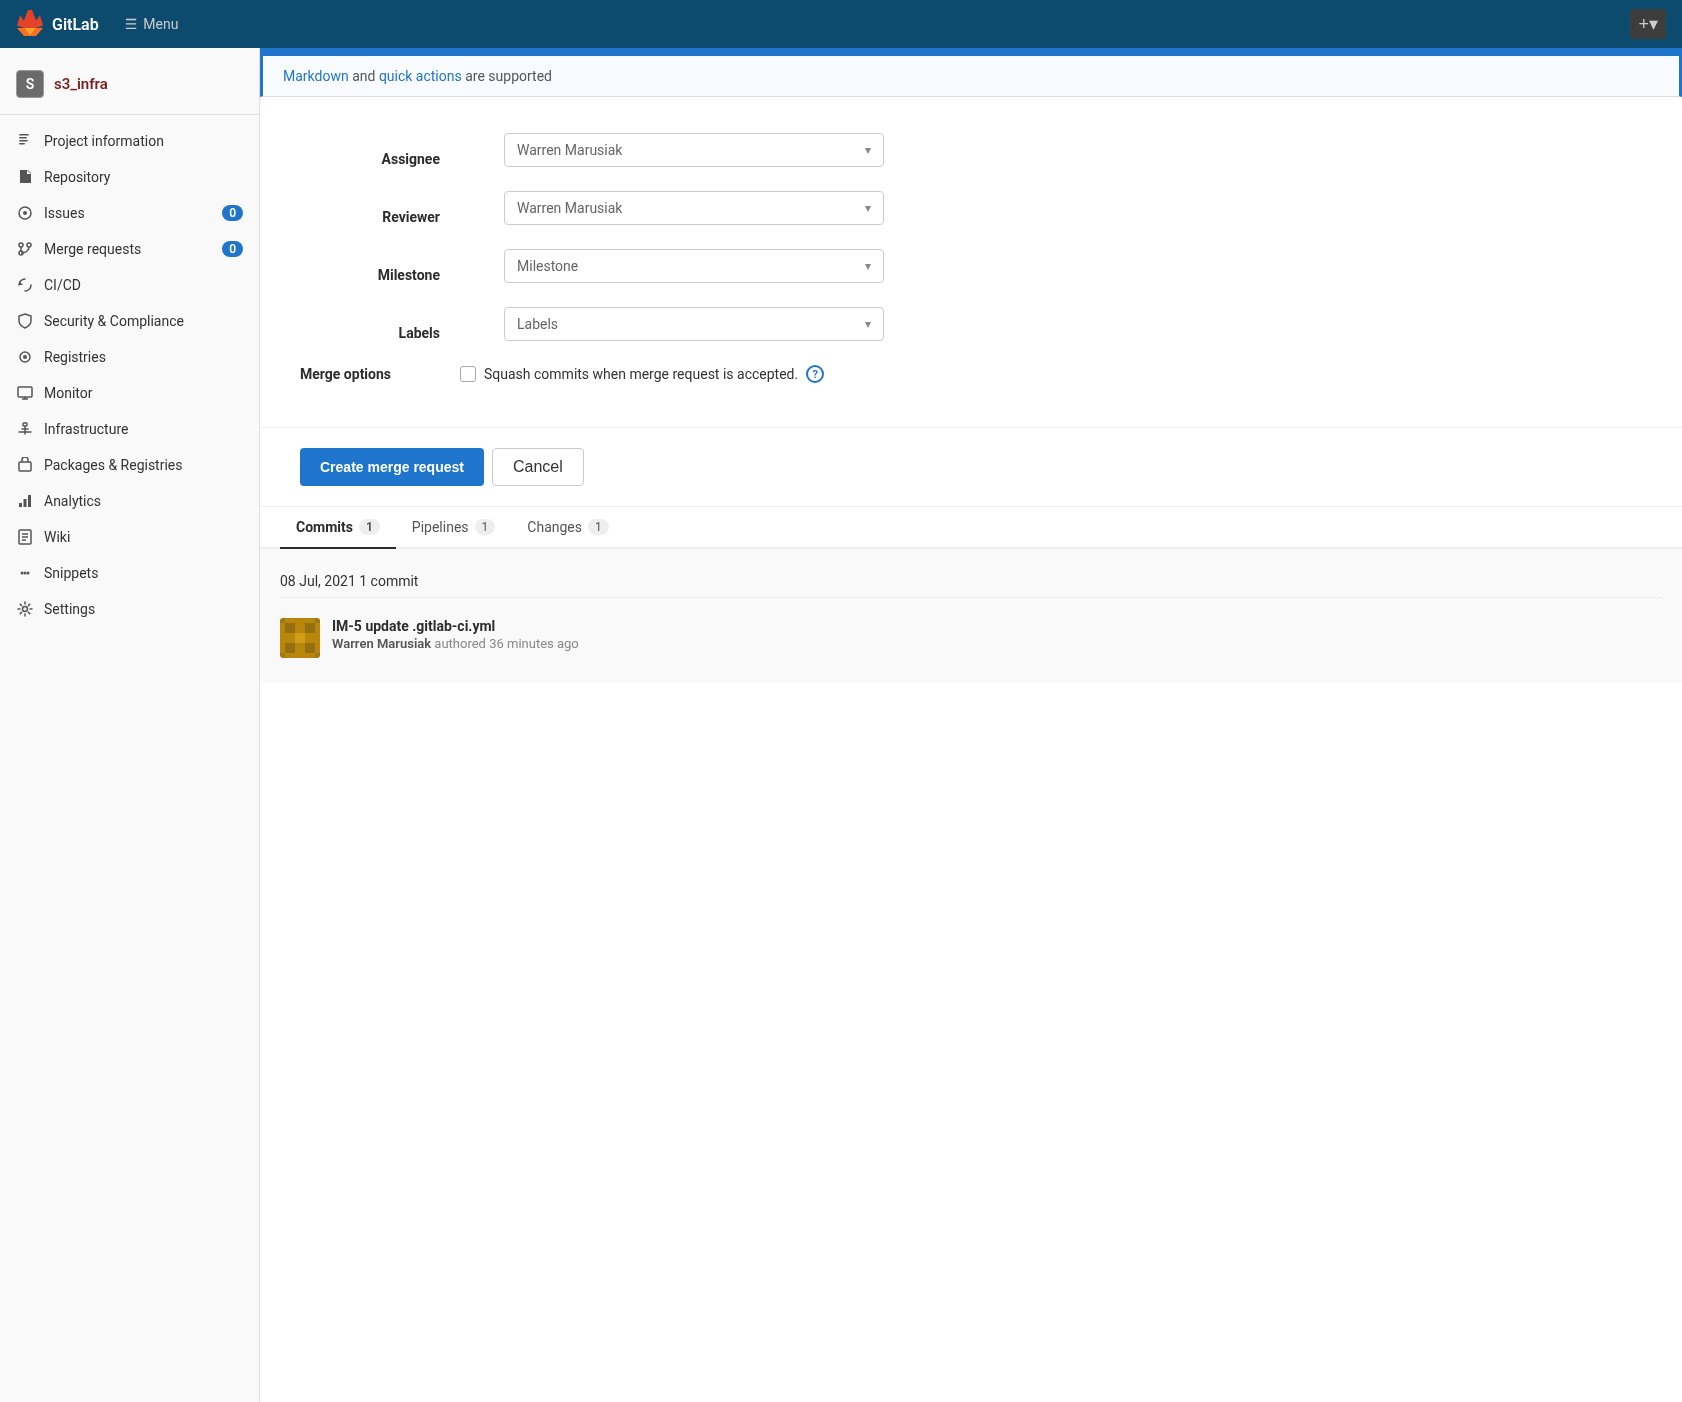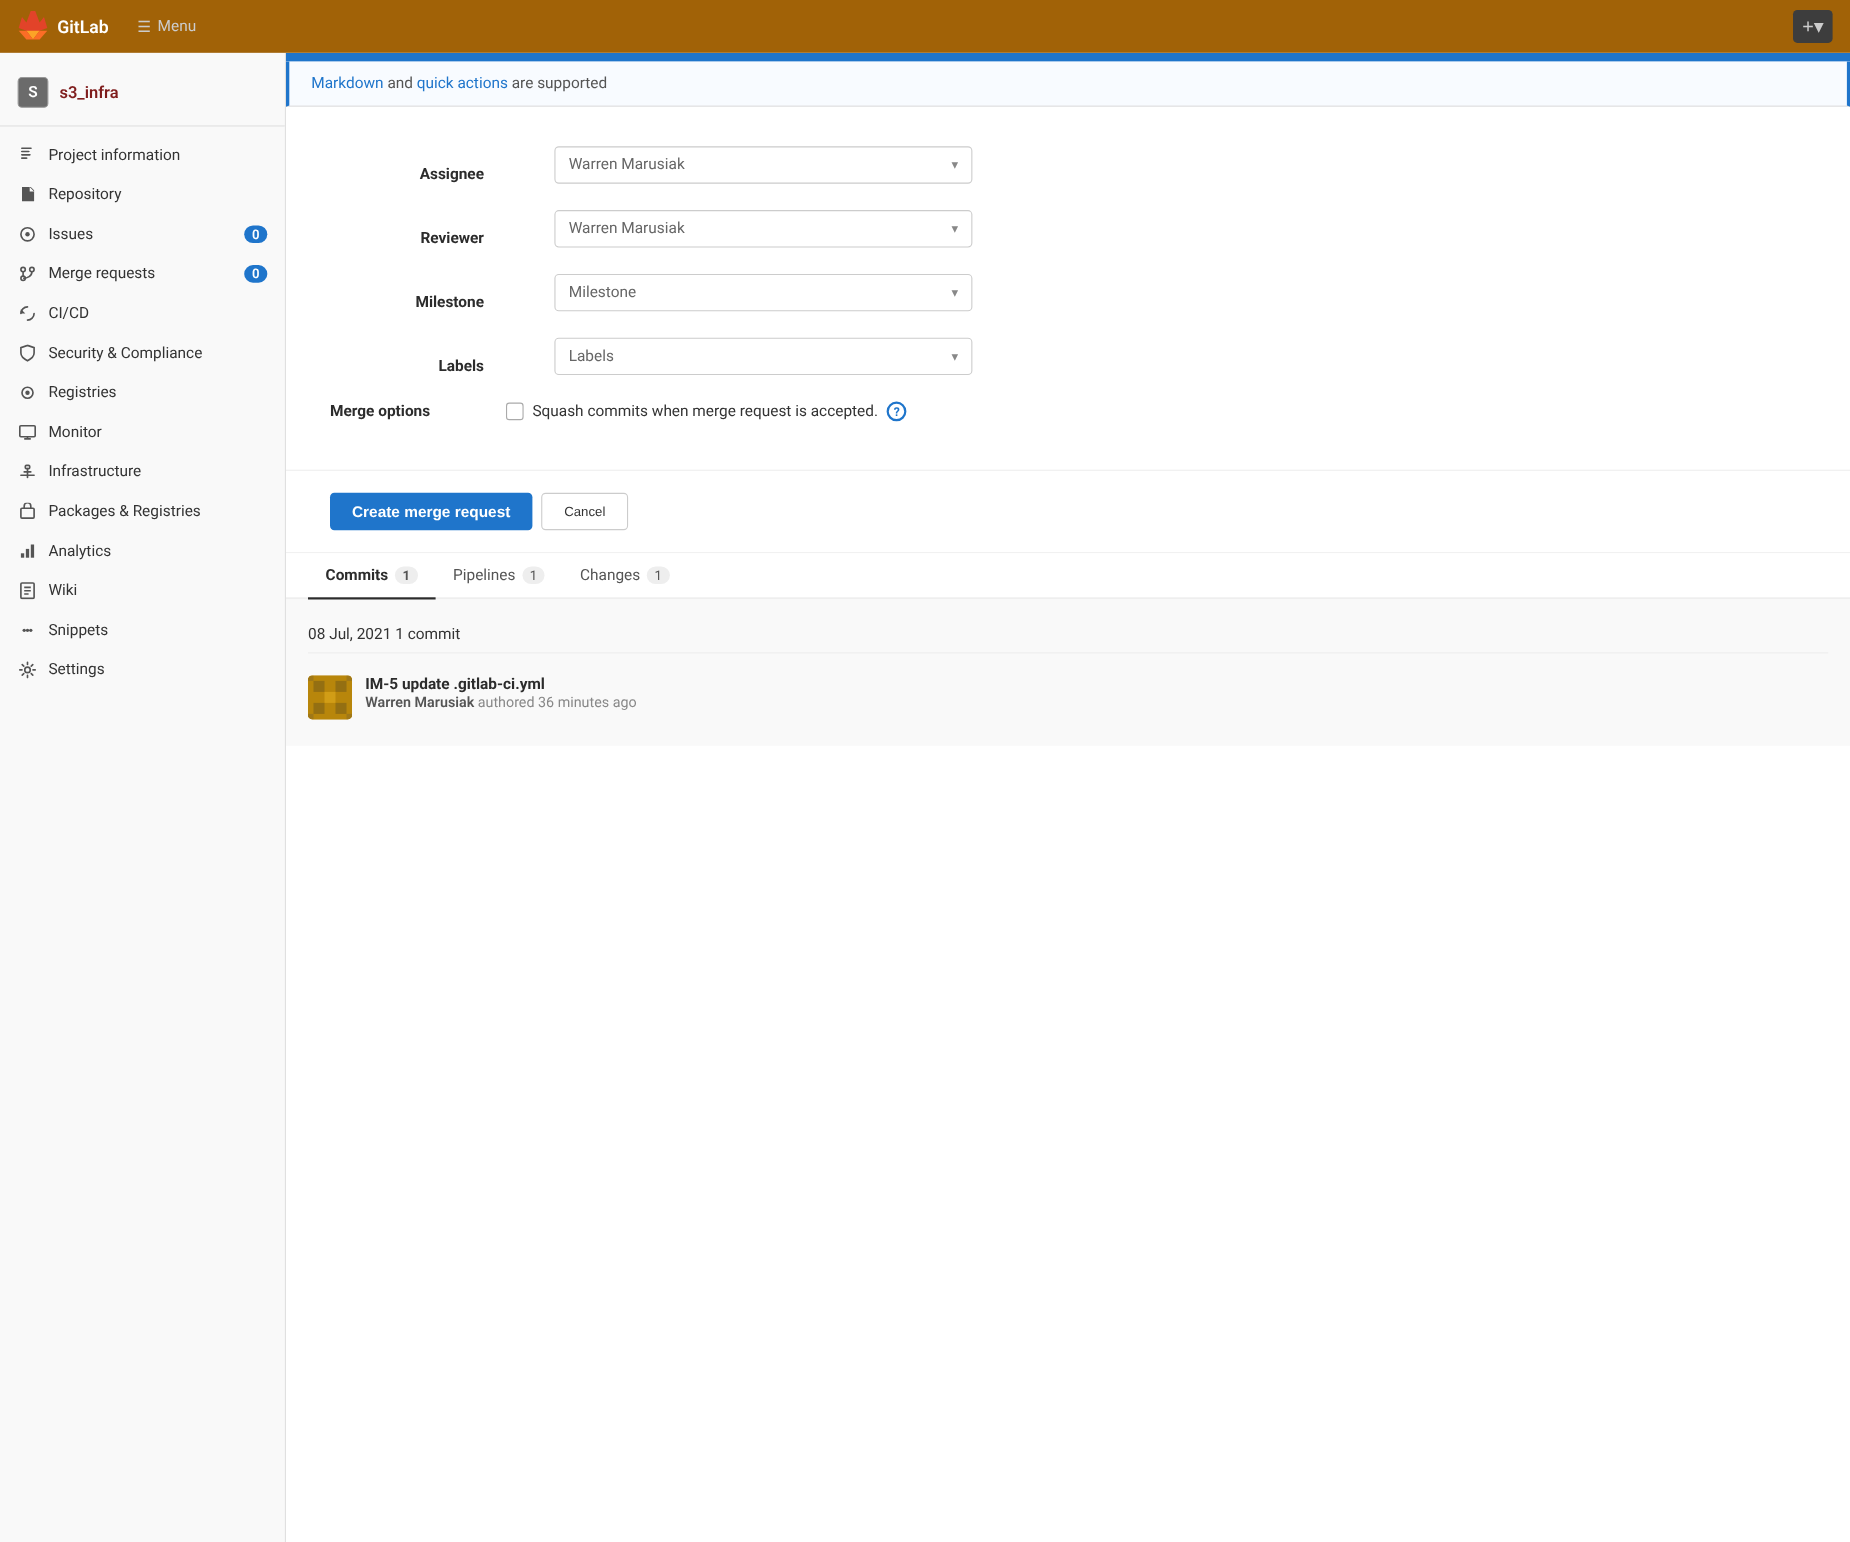--- a/index.html
+++ b/index.html
@@ -1,20 +1,20 @@
 <!DOCTYPE html>
 <html><head>
   <meta charset="utf-8">
   <style>
     * { box-sizing: border-box; margin: 0; padding: 0; }
     body { font-family: -apple-system, BlinkMacSystemFont, 'Segoe UI', Roboto, sans-serif; background: #f0f0f0; display: flex; flex-direction: column; height: 100vh; overflow: hidden; }
 
     
     .topnav {
-      background: #a16207;
+      background: #0c4a6e;
       color: #fff;
       display: flex;
       align-items: center;
       padding: 0 16px;
       height: 48px;
       flex-shrink: 0;
       z-index: 100;
     }
     .topnav-logo {
       display: flex;
@@ -260,21 +260,21 @@
       font-size: 14px;
       font-weight: 600;
       border-radius: 4px;
       cursor: pointer;
     }
     .btn-secondary {
       background: #fff;
       color: #333;
       border: 1px solid #ccc;
       padding: 9px 20px;
-      font-size: 12px;
+      font-size: 16px;
       font-weight: 500;
       border-radius: 4px;
       cursor: pointer;
     }
 
     
     .tabs-bar {
       display: flex;
       gap: 0;
       padding: 0 20px;

